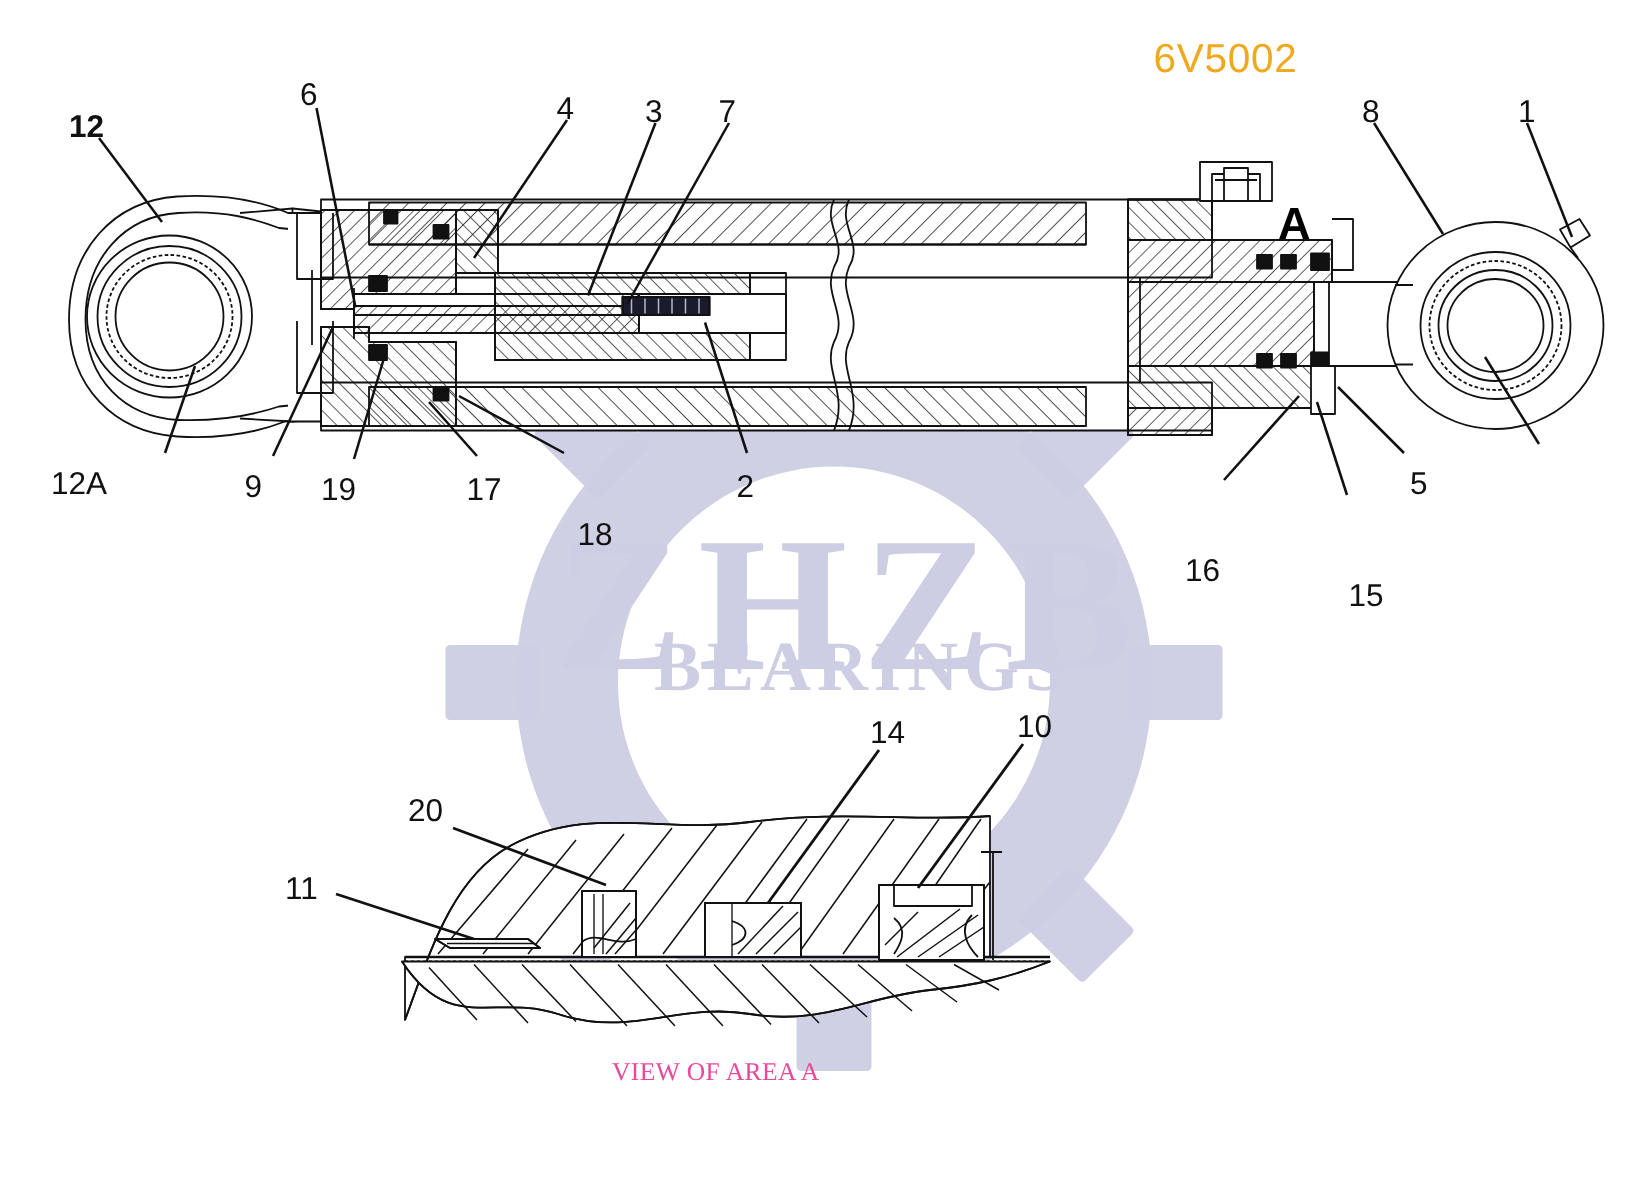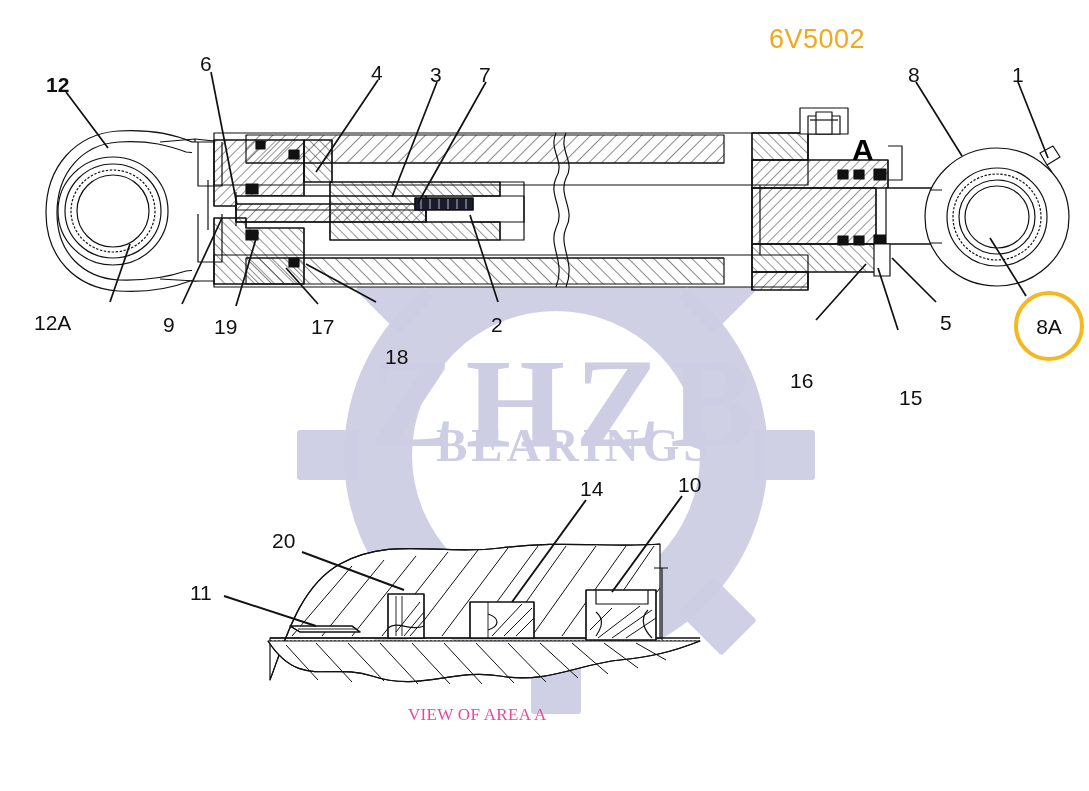--- a/index.html
+++ b/index.html
@@ -361,23 +361,20 @@
     <div class="lbl" style="left:34px;top:312px;">12A</div>
     <div class="lbl" style="left:163px;top:314px;">9</div>
     <div class="lbl" style="left:214px;top:316px;">19</div>
     <div class="lbl" style="left:311px;top:316px;">17</div>
     <div class="lbl" style="left:385px;top:314px;margin-top:32px;">18</div>
     <div class="lbl" style="left:491px;top:314px;">2</div>
     <div class="lbl" style="left:790px;top:326px;margin-top:44px;">16</div>
     <div class="lbl" style="left:899px;top:340px;margin-top:47px;">15</div>
     <div class="lbl" style="left:940px;top:312px;">5</div>
 
-    <div class="hl" style="left:1014px;top:291px;width:62px;height:62px;">
-      <span class="lbl" style="position:absolute;">8A</span>
-    </div>
 
     <div class="lbl" style="left:190px;top:582px;">11</div>
     <div class="lbl" style="left:272px;top:530px;">20</div>
     <div class="lbl" style="left:580px;top:478px;">14</div>
     <div class="lbl" style="left:678px;top:474px;">10</div>
 
     <div class="caption" style="left:408px;top:705px;">VIEW OF AREA A</div>
   </div>
 
 </div>

